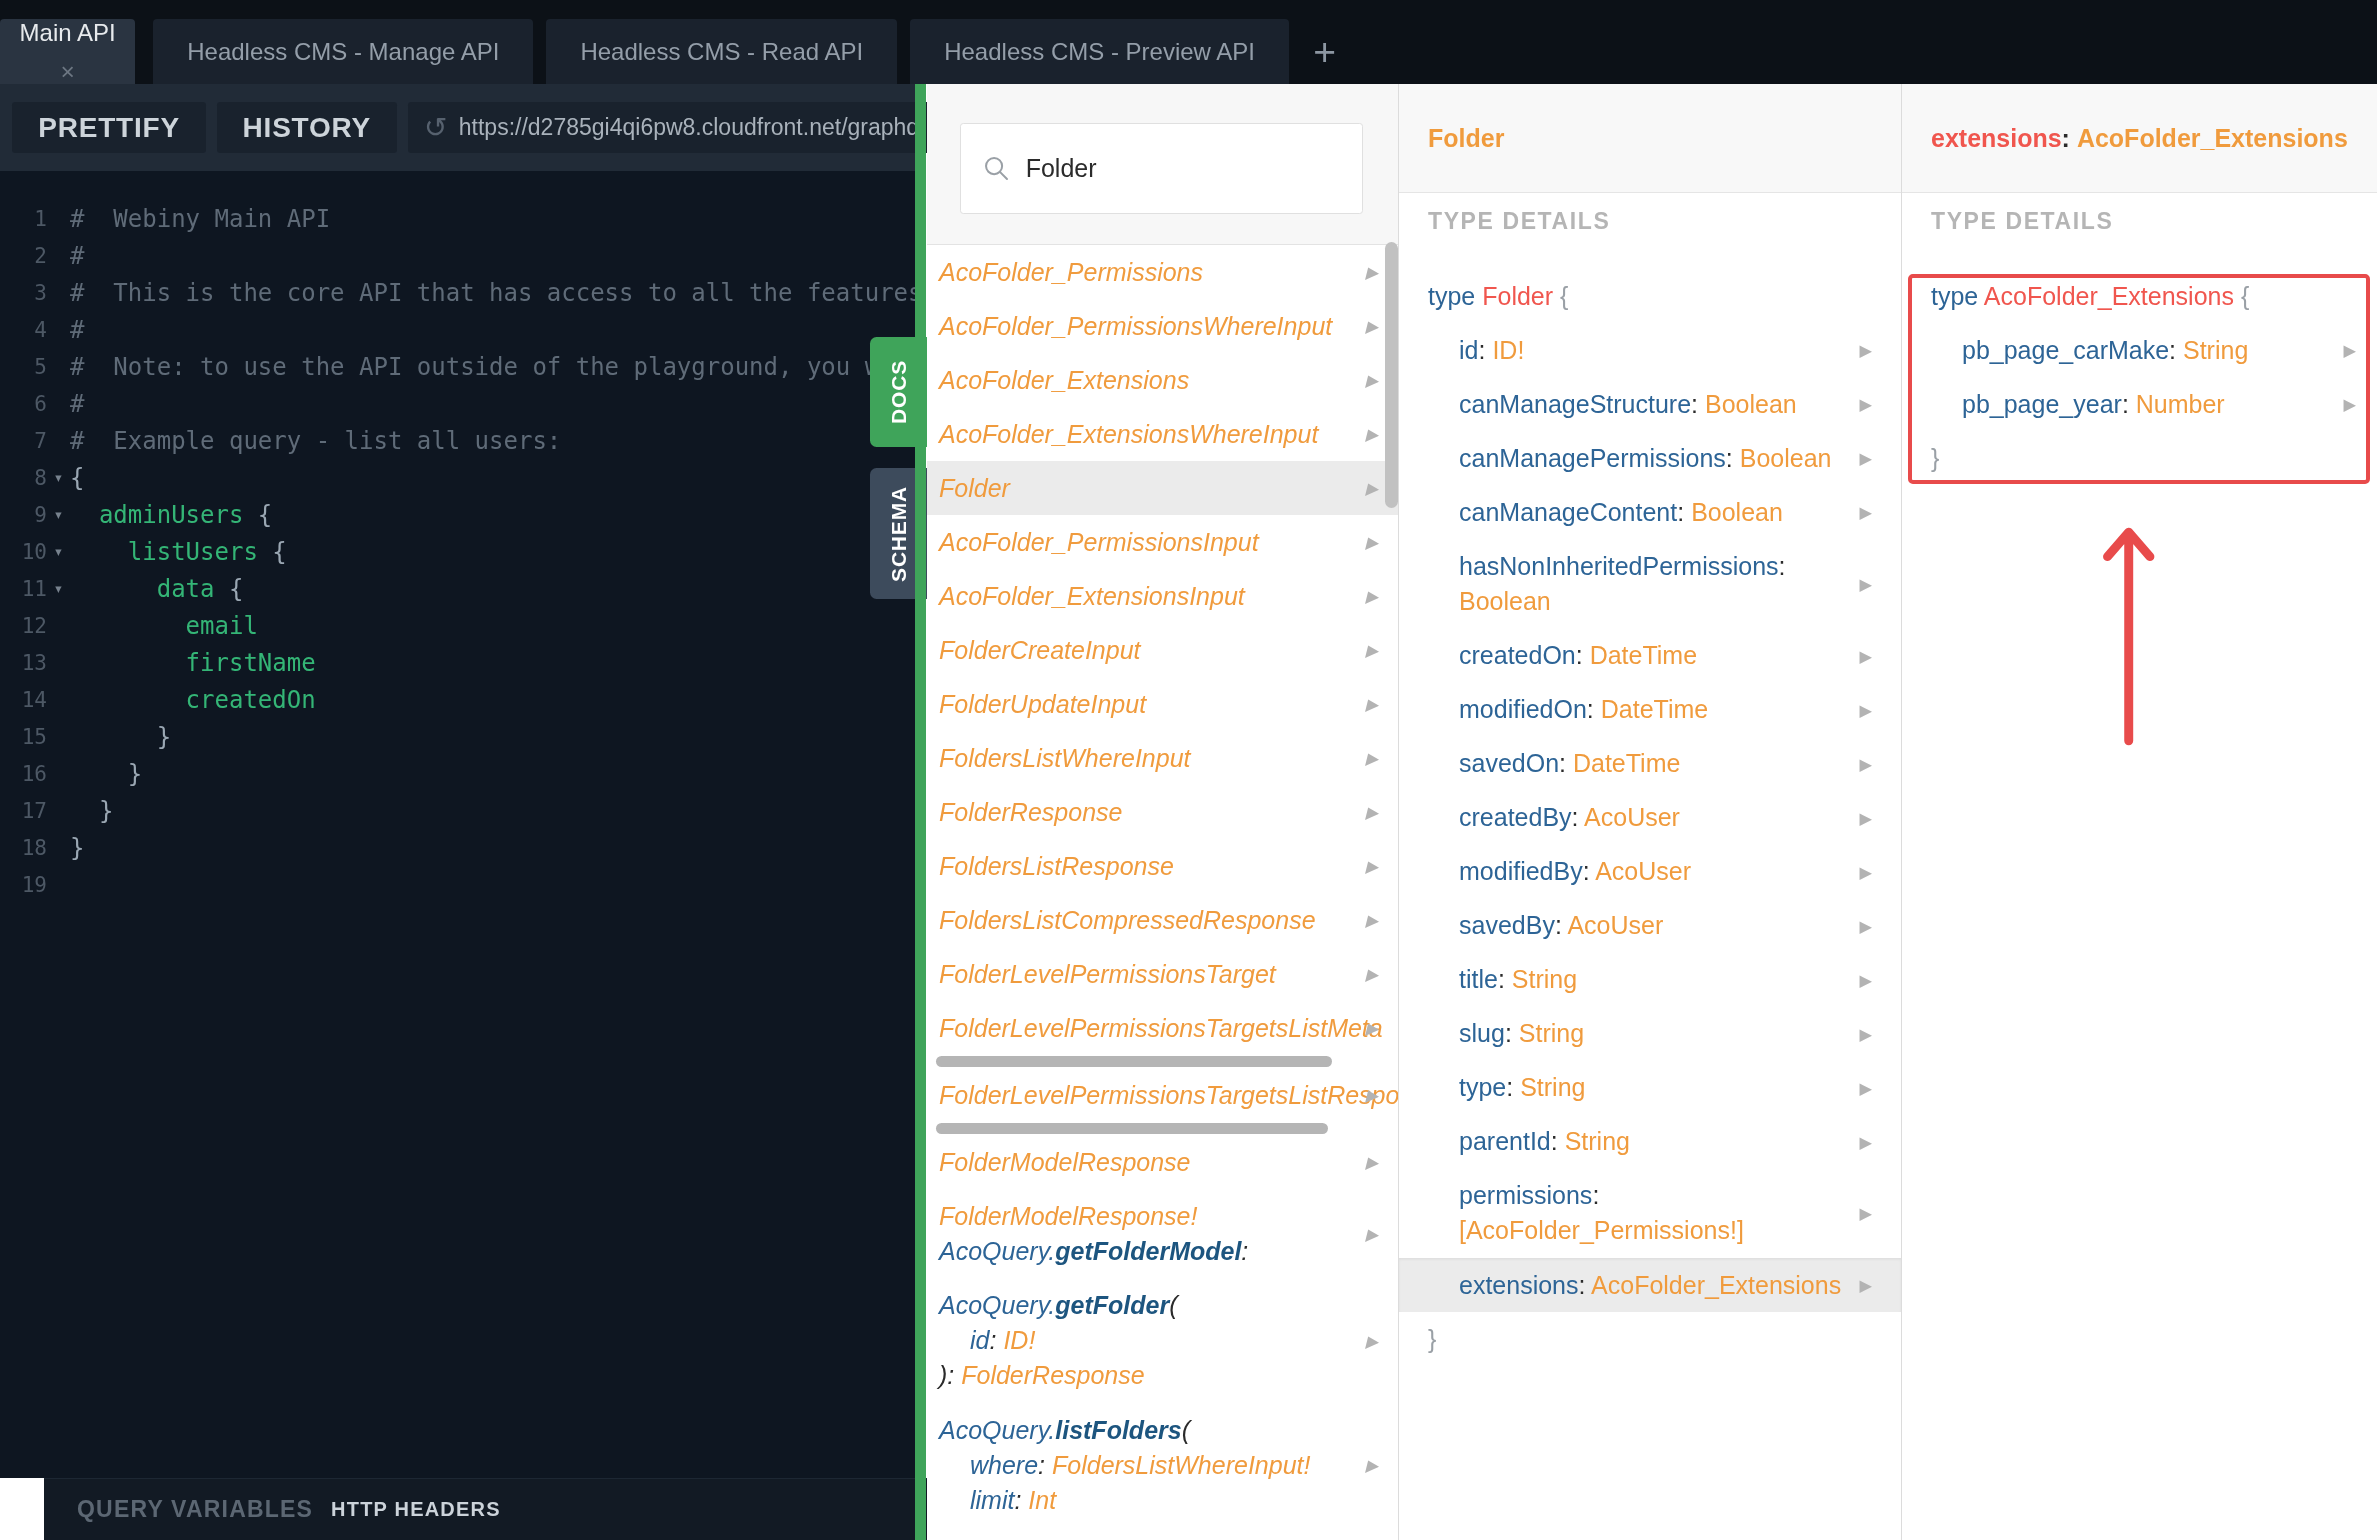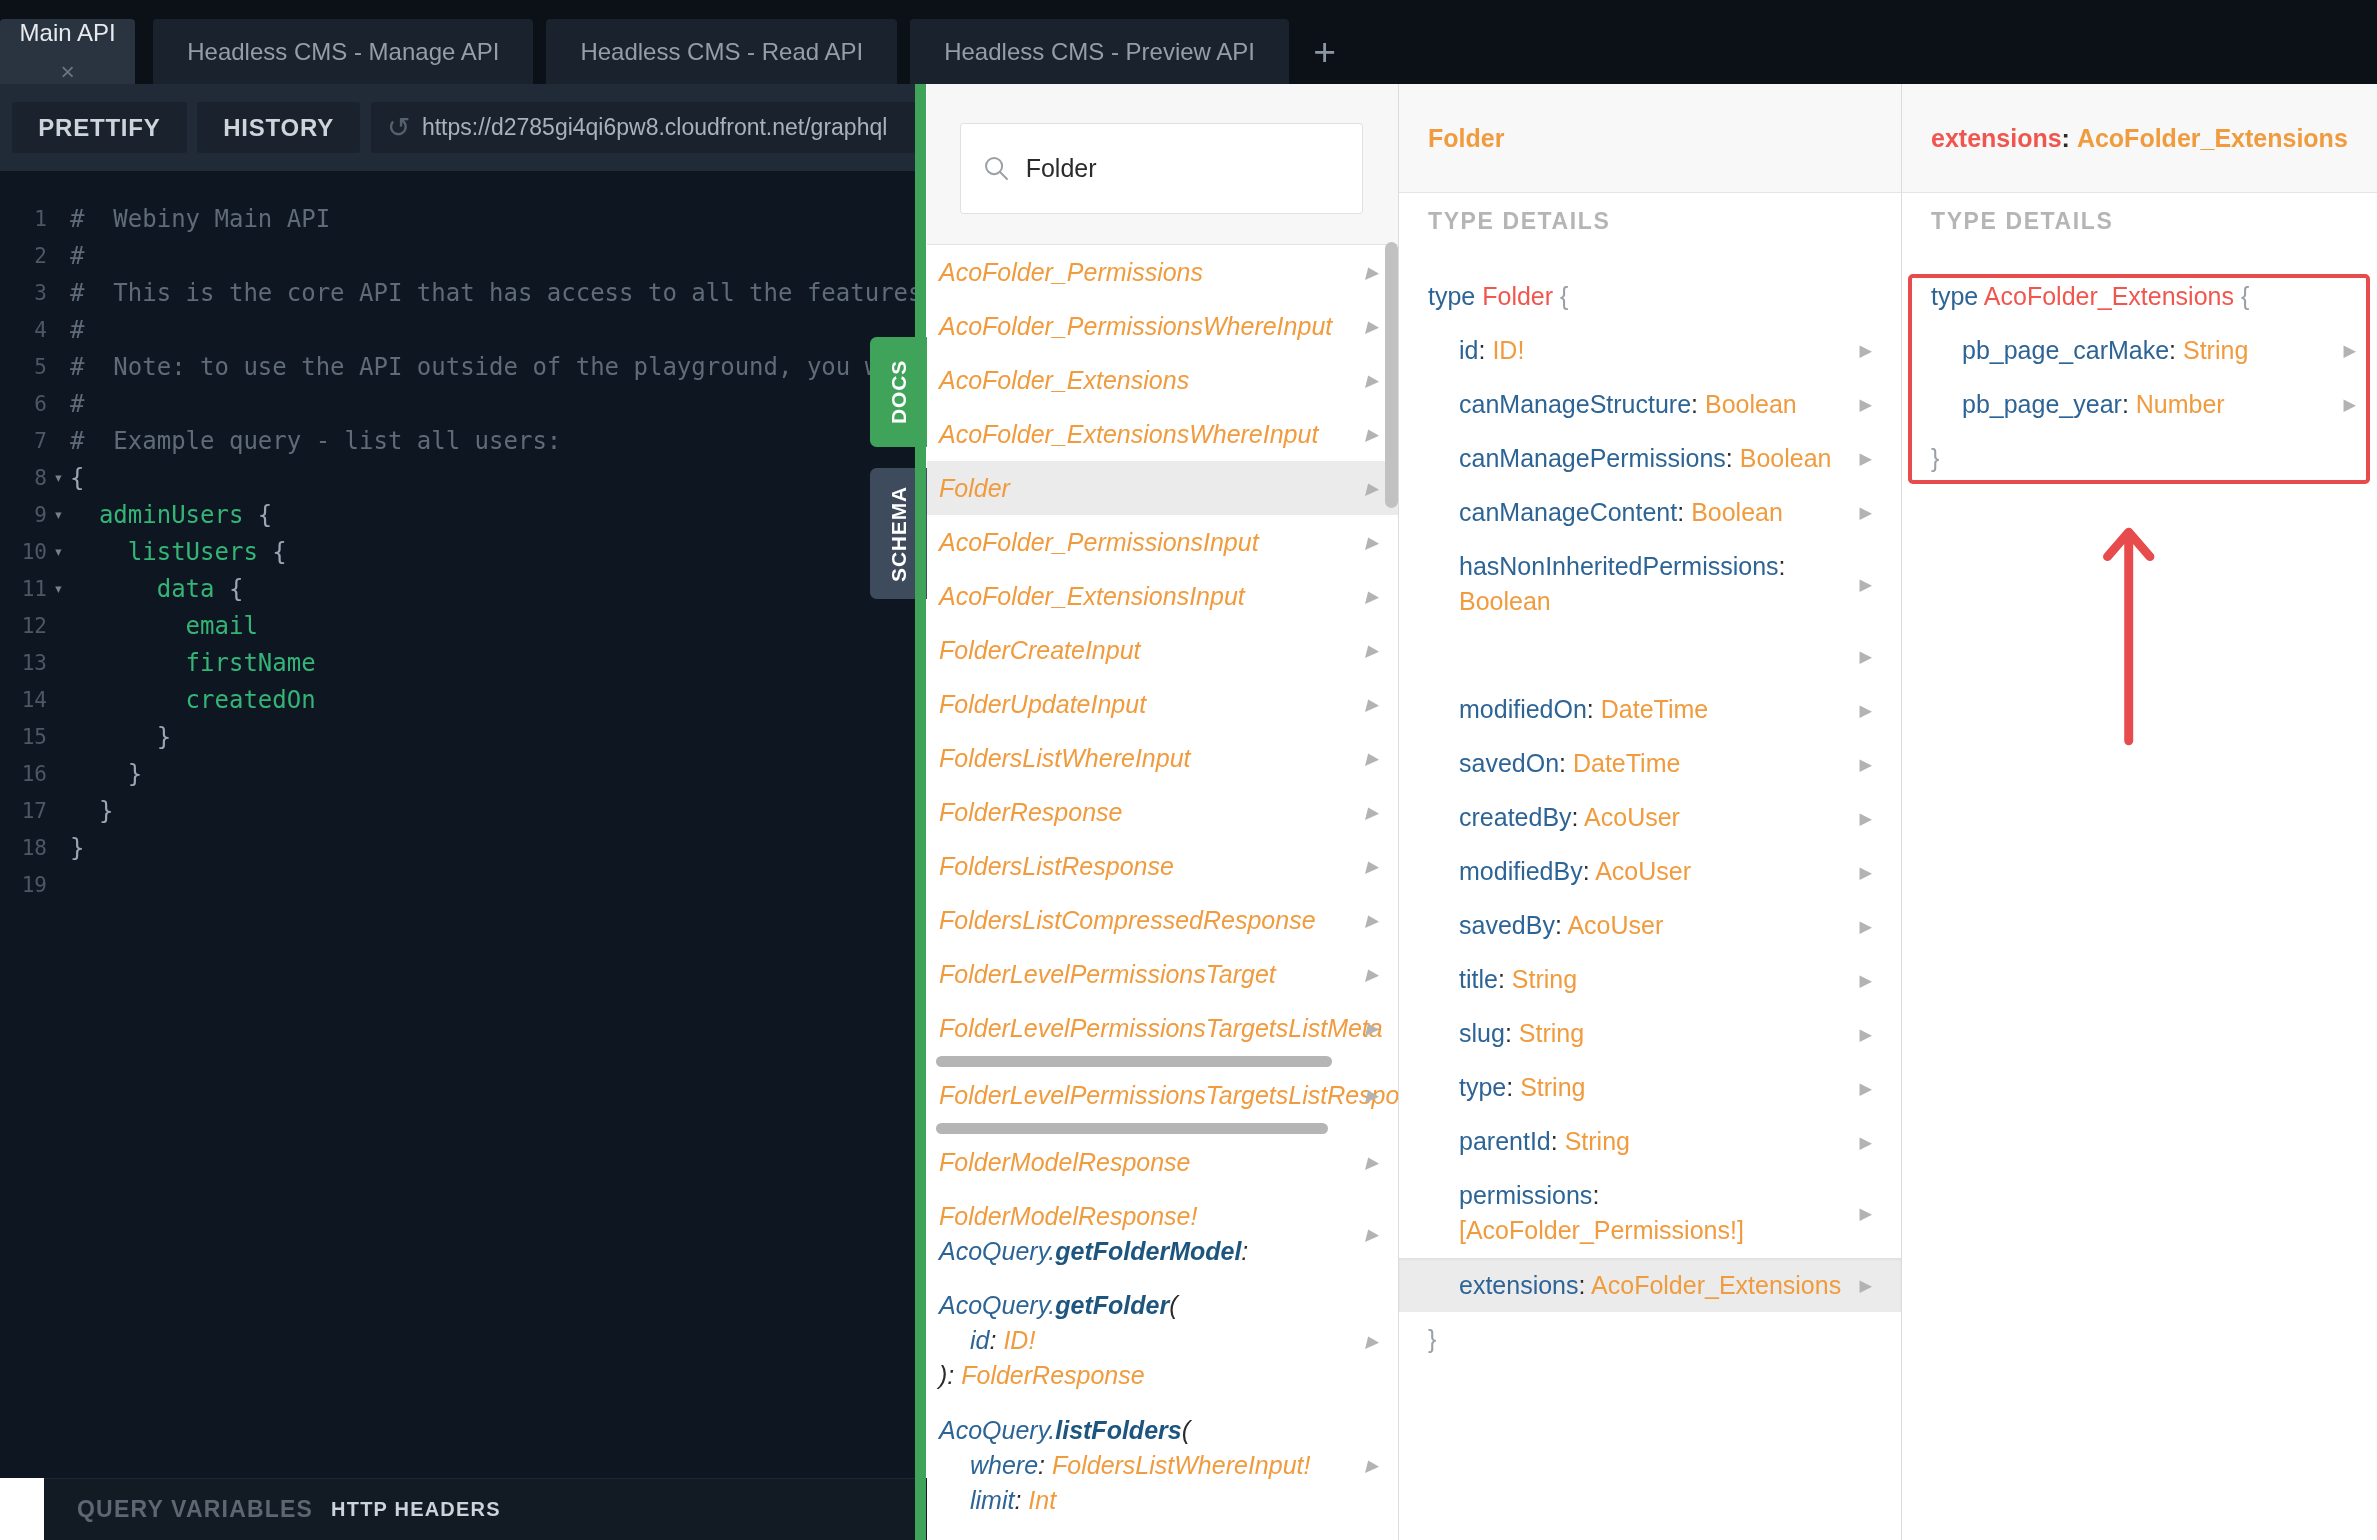--- a/index.html
+++ b/index.html
@@ -16,21 +16,21 @@
          border-radius:4.1px 4.1px 0 0; margin-right:13px; white-space:nowrap; }
   .tab.active { background:#2a3441; color:#e7eaed; padding:0 19.6px; margin-right:18px;flex-direction:column; }
   .tab .close { color:#6c7682; font-size:24.5px; line-height:1; }
   .plus-btn { height:65px; display:flex; align-items:center; padding:0 11.4px;
               color:#8d97a2; font-size:39px; font-weight:300; }
   .gear { position:absolute; right:38px; top:1.6px; font-size:47px; color:#3d4857; line-height:84px; }
 
   
   .toolbar { position:absolute; left:0; top:84px; width:915px; height:87px;
              background:#212b37; display:flex; align-items:center; padding-left:12.2px; gap:10.6px; }
-  .tbtn { height:51px; padding:0 26px; background:#19222d; color:#cdd4da; font-size:24px;
+  .tbtn { height:51px; padding:0 26px; background:#19222d; color:#cdd4da; font-size:28px;
           font-weight:bold; letter-spacing:0.8px; border-radius:3.3px; display:flex; align-items:center; }
   .urlbox { height:51px; width:604px; background:#19222d; border-radius:3.3px;
             display:flex; align-items:center; gap:11.4px; padding:0 16.3px; }
   .urlbox .reload { color:#56616e; font-size:28px; line-height:1; }
   .urlbox .url { color:#a9b2bb; font-size:23px; white-space:nowrap; overflow:hidden; }
 
   
   .editor { position:absolute; left:0; top:171px; width:915px; height:1307px;
             background:#0e1621; overflow:hidden; padding-top:29px;
             font-family:"DejaVu Sans Mono", monospace; }
@@ -306,20 +306,21 @@
       <div class="drow">
         <div class="dline ind"><span class="seg c-b">canManageContent</span><span class="seg c-d">: </span><span class="seg c-o">Boolean</span></div>
         <span class="arrow">▶</span>
       </div>
       <div class="drow multi">
         <div class="dline ind"><span class="seg c-b">hasNonInheritedPermissions</span><span class="seg c-d">:</span></div>
         <div class="dline ind"><span class="seg c-o">Boolean</span></div>
         <span class="arrow">▶</span>
       </div>
       <div class="drow">
+        <div class="dline ind"><span class="seg c-b">createdOn</span><span class="seg c-d">: </span><span class="seg c-o">DateTime</span></div>
         <span class="arrow">▶</span>
       </div>
       <div class="drow">
         <div class="dline ind"><span class="seg c-b">modifiedOn</span><span class="seg c-d">: </span><span class="seg c-o">DateTime</span></div>
         <span class="arrow">▶</span>
       </div>
       <div class="drow">
         <div class="dline ind"><span class="seg c-b">savedOn</span><span class="seg c-d">: </span><span class="seg c-o">DateTime</span></div>
         <span class="arrow">▶</span>
       </div>

